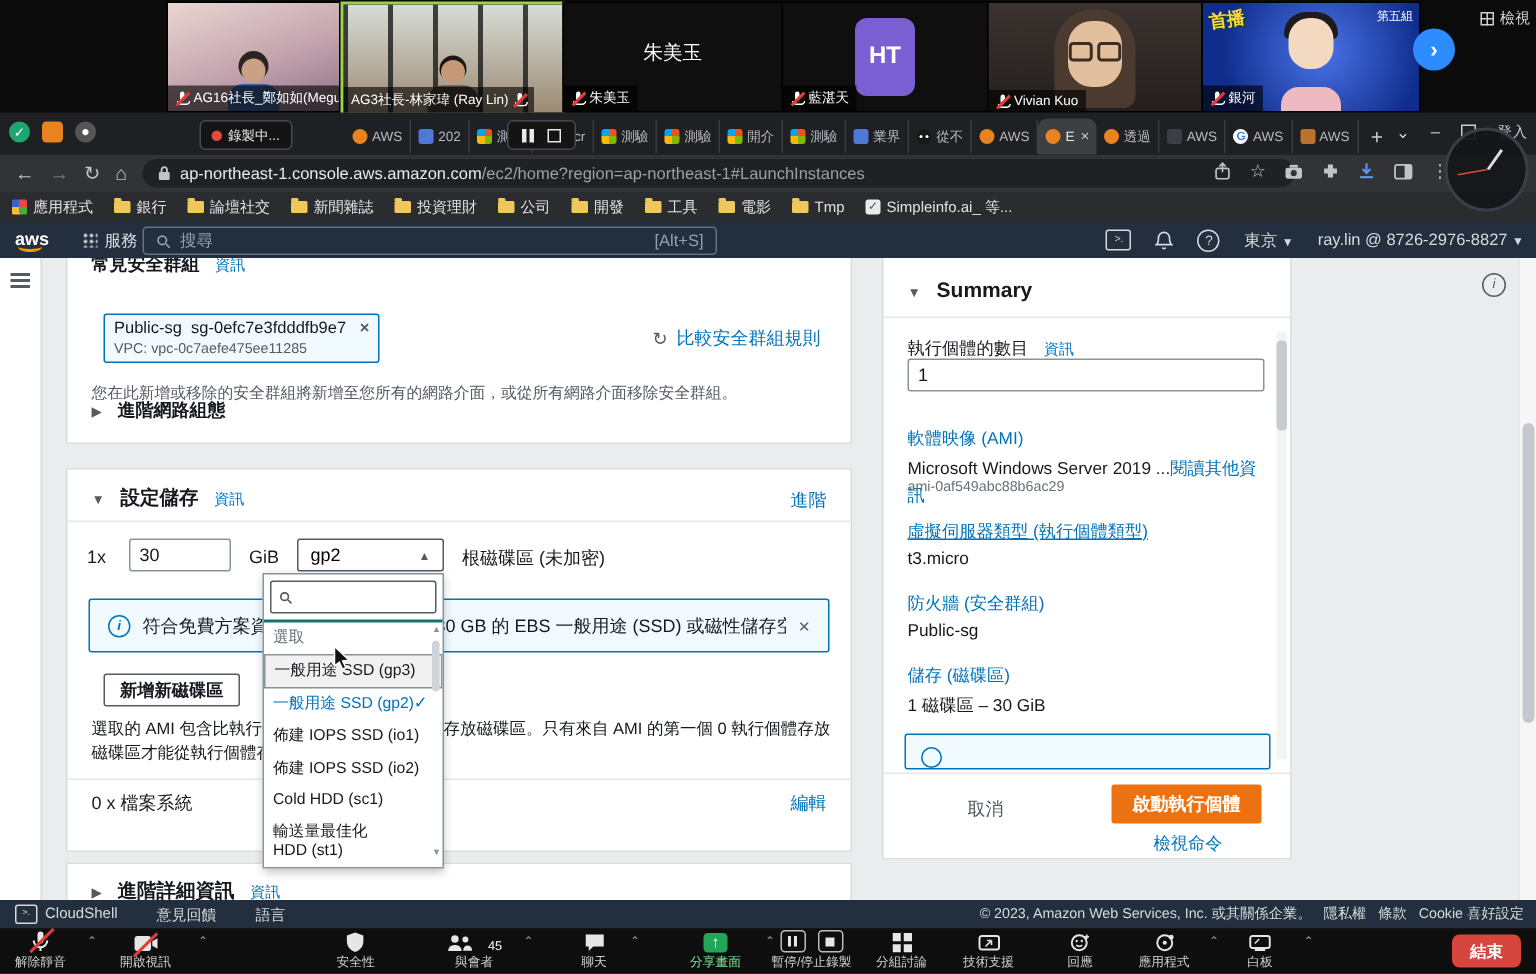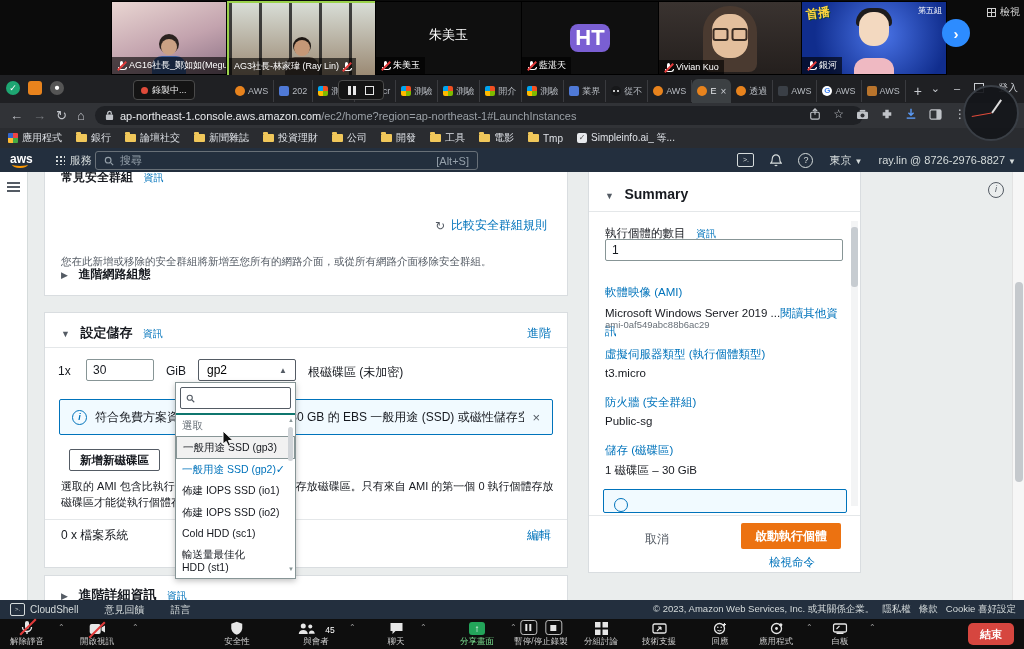--- a/index.html
+++ b/index.html
@@ -11,21 +11,21 @@
   .tile{position:absolute;top:1px;height:72px;background:#151515;overflow:hidden;border:1px solid #000;}
   .tile.active{border:2px solid #9ad24b;}
   .vlabel{position:absolute;left:0;bottom:0;display:flex;align-items:center;gap:3px;
           background:rgba(0,0,0,.62);color:#fff;font-size:9px;padding:2px 5px;max-width:96%;
           white-space:nowrap;overflow:hidden;}
   .micred{width:9px;height:9px;position:relative;flex:0 0 auto;}
   .micred i{position:absolute;left:3px;top:0;width:3px;height:6px;background:#fff;border-radius:2px;}
   .micred u{position:absolute;left:1px;top:6px;width:7px;height:2px;border:1px solid #fff;border-top:none;border-radius:0 0 4px 4px;}
   .micred::after{content:"";position:absolute;left:-1px;top:4px;width:12px;height:2px;background:#e23b3b;transform:rotate(-45deg);}
   .ctext{position:absolute;width:100%;text-align:center;color:#fff;}
-  .htbox{position:absolute;left:50%;top:50%;transform:translate(-50%,-50%);width:40px;height:28px;background:#7a5fd3;border-radius:8px;color:#fff;font-weight:bold;font-size:22px;display:flex;align-items:center;justify-content:center;}
+  .htbox{position:absolute;left:50%;top:50%;transform:translate(-50%,-50%);width:40px;height:52px;background:#7a5fd3;border-radius:8px;color:#fff;font-weight:bold;font-size:16px;display:flex;align-items:center;justify-content:center;}
   .p1bg{width:100%;height:100%;background:linear-gradient(160deg,#e9d6d2,#c3a3ae 55%,#8d7286);}
   .p2bg{width:100%;height:100%;background:linear-gradient(#d8ddd6,#9b8a74);}
   .p2bg::before{content:"";position:absolute;inset:0;background:repeating-linear-gradient(90deg,rgba(25,25,25,.8) 0 3px,transparent 3px 30px);}
   .person{position:absolute;left:50%;bottom:-4px;transform:translateX(-50%);}
   .head{width:16px;height:16px;border-radius:50%;margin:0 auto;}
   .bodyy{width:34px;height:22px;border-radius:10px 10px 0 0;margin-top:1px;}
   .p5bg{width:100%;height:100%;background:linear-gradient(#3a3330,#241f1d);}
   .p5hair{position:absolute;left:50%;top:4px;transform:translateX(-50%);width:54px;height:66px;border-radius:26px 26px 8px 8px;background:#4a3a30;}
   .p5face{position:absolute;left:50%;top:12px;transform:translateX(-50%);width:36px;height:44px;border-radius:16px;background:#e3bf9d;}
   .p5gl{position:absolute;left:50%;top:26px;transform:translateX(-50%);display:flex;gap:3px;}
@@ -466,20 +466,25 @@
   <div class="content">
     <div class="minibar">
       <div class="burger"></div>
     </div>
 
     <div class="panel" style="top:-8px;height:132px;">
       <div class="abs" style="left:16px;top:2px;">
         <span class="ptitle" style="font-size:12px;">常見安全群組</span>
         <span class="info">資訊</span>
       </div>
+      <div class="chip" style="left:24px;top:44px;">
+        <span>Public-sg</span>&nbsp;&nbsp;<span>sg-0efc7e3fdddfb9e7</span>
+        <span class="chipx">×</span>
+        <div class="chipvpc">VPC: vpc-0c7aefe475ee11285</div>
+      </div>
       <div class="abs" style="left:390px;top:52px;display:flex;gap:6px;align-items:center;">
         <span style="color:#545b64;font-size:12px;">↻</span>
         <a class="link">比較安全群組規則</a>
       </div>
       <div class="helper abs" style="left:16px;top:78px;width:496px;margin-top:12px;">您在此新增或移除的安全群組將新增至您所有的網路介面，或從所有網路介面移除安全群組。</div>
       <div class="abs" style="left:16px;top:99px;">
         <span class="tri">▶</span>
         <span class="toggle">進階網路組態</span>
       </div>
     </div>
@@ -555,21 +560,21 @@
       <div class="abs" style="left:16px;top:52px;">
         <span class="slabel">執行個體的數目</span>
         <span class="info">資訊</span>
       </div>
       <input class="inp abs" style="left: 16px; top: 68px; width: 238px;" value="1">
       <a class="slink abs" style="left:16px;top:114px;">軟體映像 (AMI)</a>
       <div class="abs" style="left:16px;top:132px;width:240px;">
         <span class="sval">Microsoft Windows Server 2019 ...</span><a class="slink">閱讀其他資訊</a>
       </div>
       <div class="sid abs" style="left:16px;top:148px;">ami-0af549abc88b6ac29</div>
-      <a class="slink abs" style="left:16px;top:176px;">虛擬伺服器類型 (執行個體類型)</a>
+      <a class="slink abs" style="left:16px;top:176px;text-decoration:underline;">虛擬伺服器類型 (執行個體類型)</a>
       <div class="sval abs" style="left:16px;top:196px;">t3.micro</div>
       <a class="slink abs" style="left:16px;top:224px;">防火牆 (安全群組)</a>
       <div class="sval abs" style="left:16px;top:244px;">Public-sg</div>
       <a class="slink abs" style="left:16px;top:272px;">儲存 (磁碟區)</a>
       <div class="sval abs" style="left:16px;top:292px;">1 磁碟區 – 30 GiB</div>
       <div class="abs" style="left:14px;top:318px;width:242px;height:22px;border:1px solid #0073bb;border-radius:2px;background:#f1faff;overflow:hidden;">
         <span style="position:absolute;left:10px;top:8px;width:12px;height:12px;border:1.5px solid #0073bb;border-radius:50%;"></span>
       </div>
       <span class="abs" style="left:262px;top:324px;font-size:7px;color:#545b64;">▼</span>
       <div class="sumsb">

